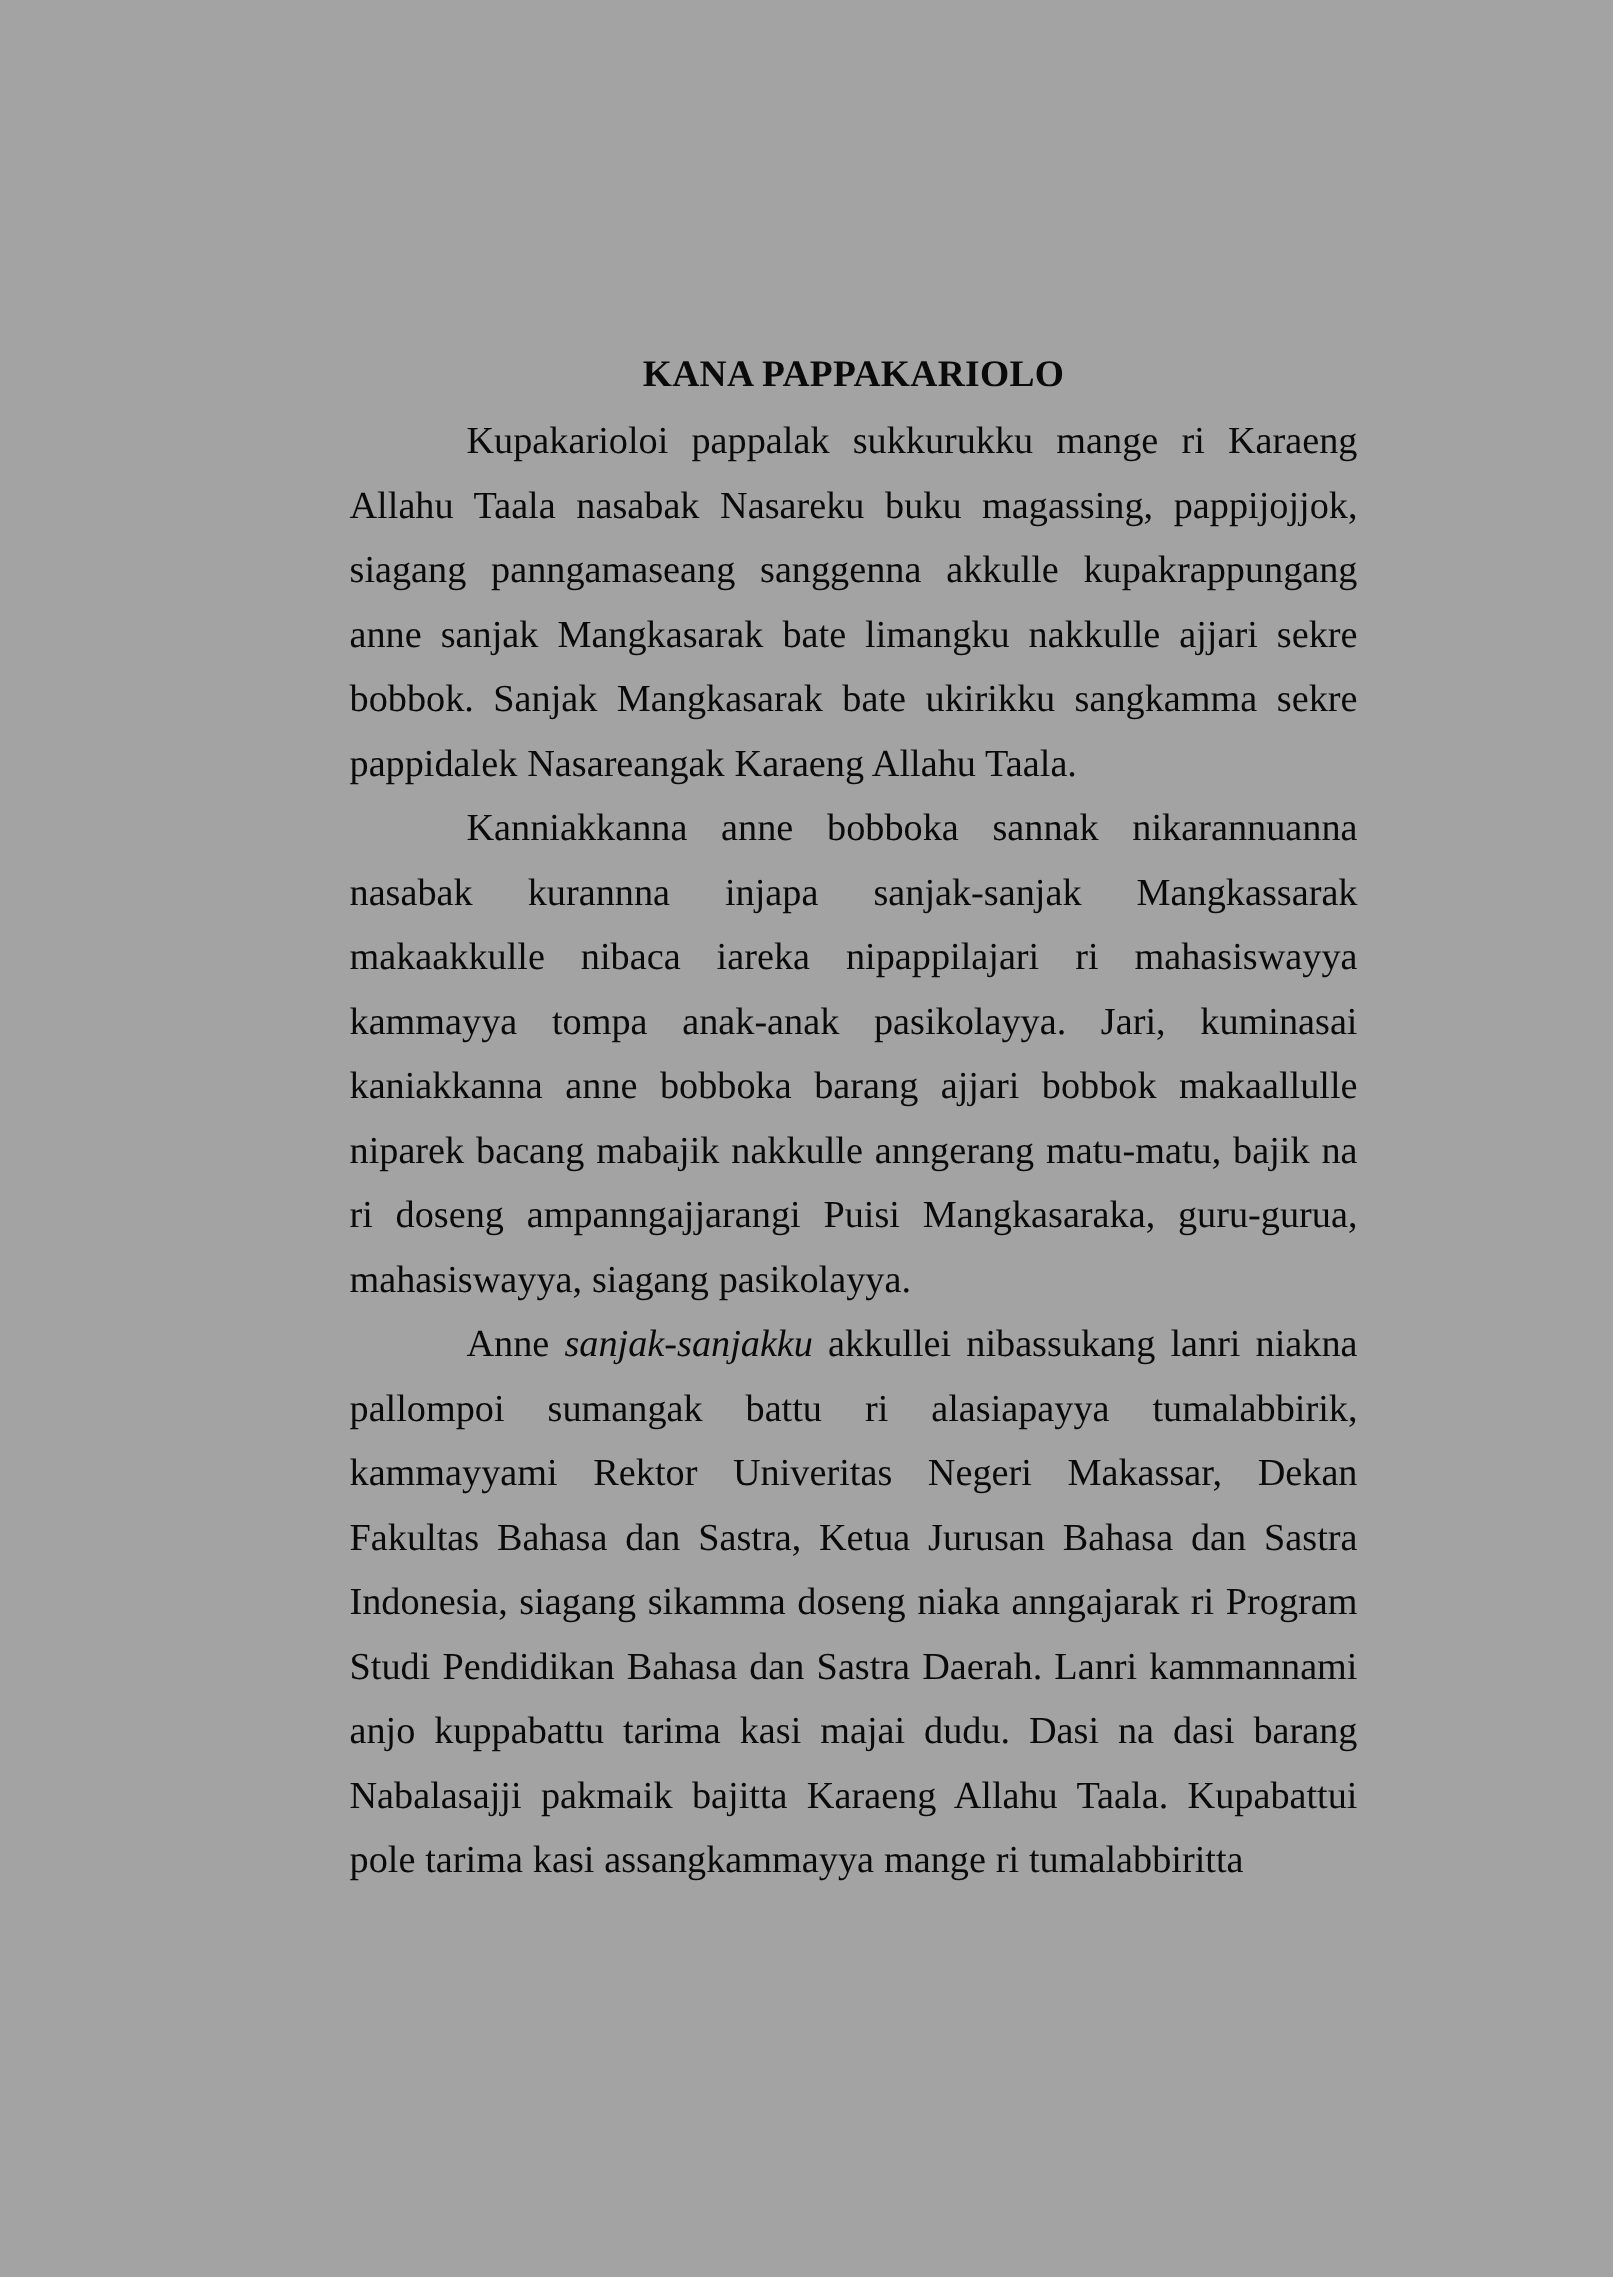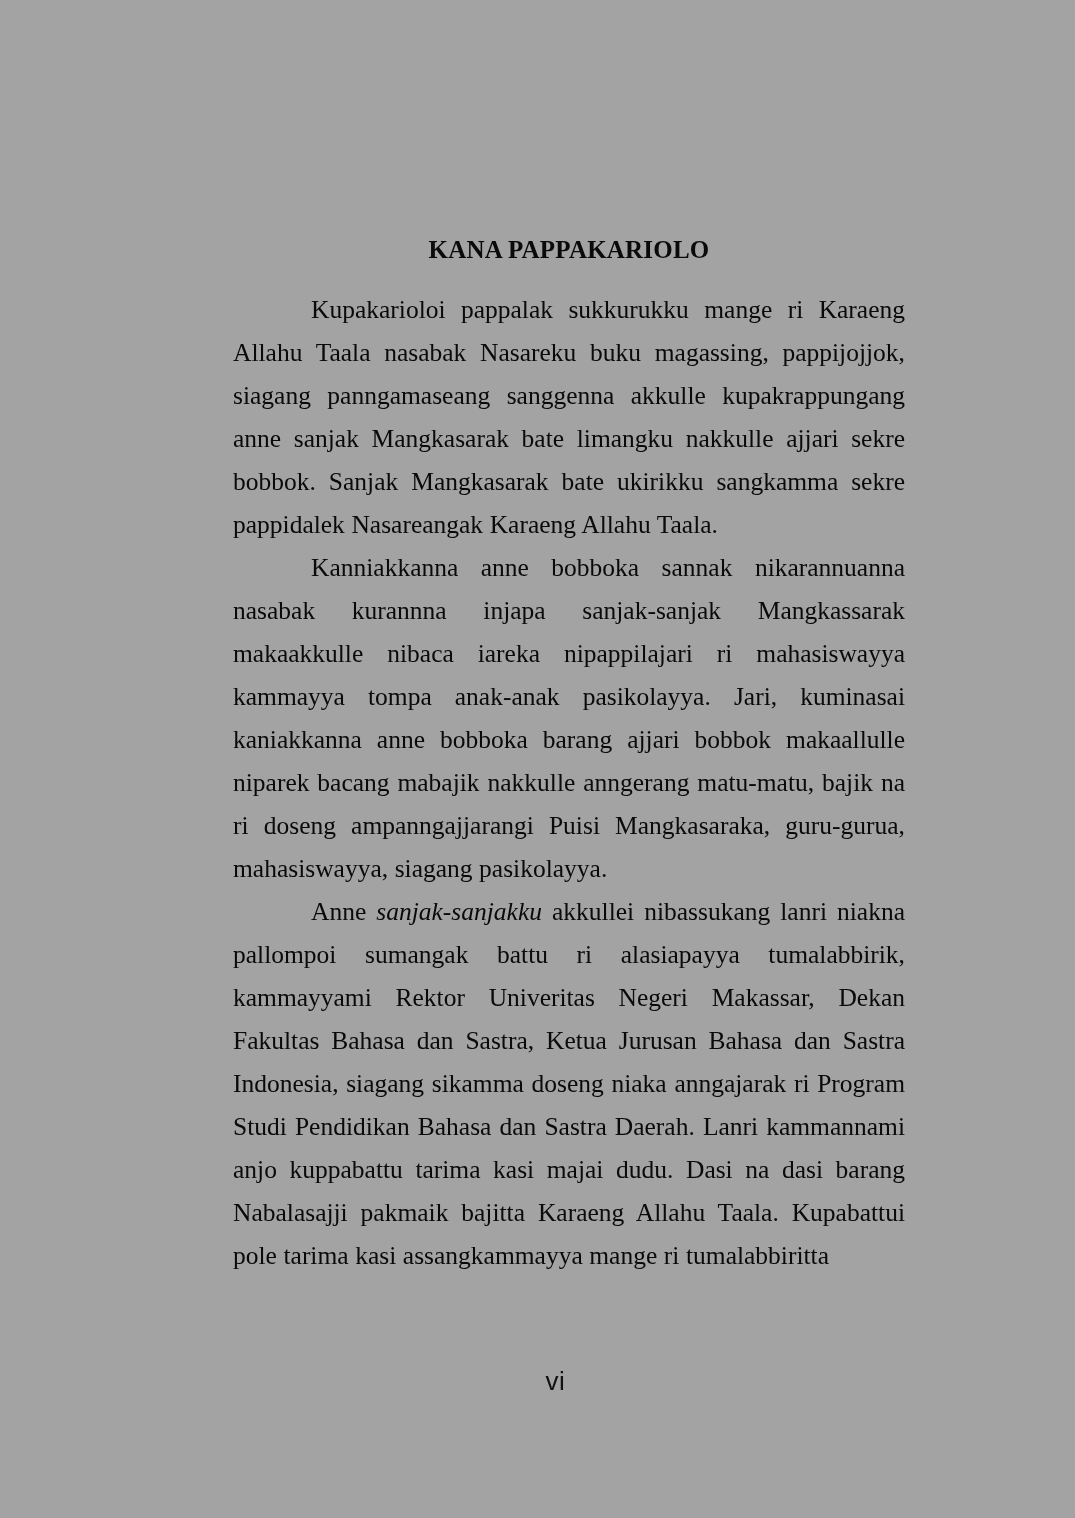--- a/index.html
+++ b/index.html
@@ -38,21 +38,21 @@
     line-height: 43px;
     text-align: justify;
     text-justify: inter-word;
     text-indent: 78px;
     margin: 0;
     padding: 0;
     hyphens: none;
     word-spacing: 0.2px;
   }
   .para.first {
-    margin-top: 17px;
+    margin-top: 1px;
   }
   .para em {
   }
   .page-number {
     position: absolute;
     left: 0;
     right: 0;
     top: 1366px;
     text-align: center;
     font-family: "Liberation Sans", "DejaVu Sans", sans-serif;
@@ -72,15 +72,14 @@
     <h1 class="doc-title">KANA PAPPAKARIOLO</h1>
 
     <p class="para first">Kupakarioloi pappalak sukkurukku mange ri Karaeng Allahu Taala nasabak Nasareku buku magassing, pappijojjok, siagang panngamaseang sanggenna akkulle kupakrappungang anne sanjak Mangkasarak bate limangku nakkulle ajjari sekre bobbok. Sanjak Mangkasarak bate ukirikku sangkamma sekre pappidalek Nasareangak Karaeng Allahu Taala.</p>
 
     <p class="para">Kanniakkanna anne bobboka sannak nikarannuanna nasabak kurannna injapa sanjak-sanjak Mangkassarak makaakkulle nibaca iareka nipappilajari ri mahasiswayya kammayya tompa anak-anak pasikolayya. Jari, kuminasai kaniakkanna anne bobboka barang ajjari bobbok makaallulle niparek bacang mabajik nakkulle anngerang matu-matu, bajik na ri doseng ampanngajjarangi Puisi Mangkasaraka, guru-gurua, mahasiswayya, siagang pasikolayya.</p>
 
     <p class="para"><span>Anne </span><em>sanjak-sanjakku</em><span> akkullei nibassukang lanri niakna pallompoi sumangak battu ri alasiapayya tumalabbirik, kammayyami Rektor Univeritas Negeri Makassar, Dekan Fakultas Bahasa dan Sastra, Ketua Jurusan Bahasa dan Sastra Indonesia, siagang sikamma doseng niaka anngajarak ri Program Studi Pendidikan Bahasa dan Sastra Daerah. Lanri kammannami anjo kuppabattu tarima kasi majai dudu. Dasi na dasi barang Nabalasajji pakmaik bajitta Karaeng Allahu Taala.  Kupabattui pole tarima kasi assangkammayya mange ri tumalabbiritta</span></p>
 
   </div>
 
-  <div class="page-number">vi</div>
 
 </div>
 
 </body></html>

